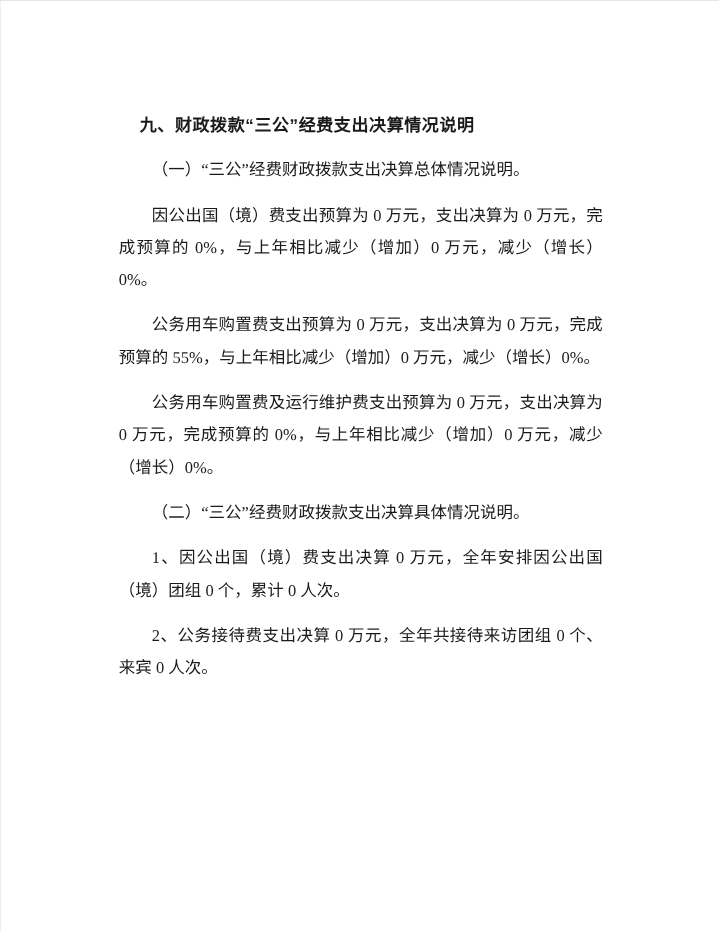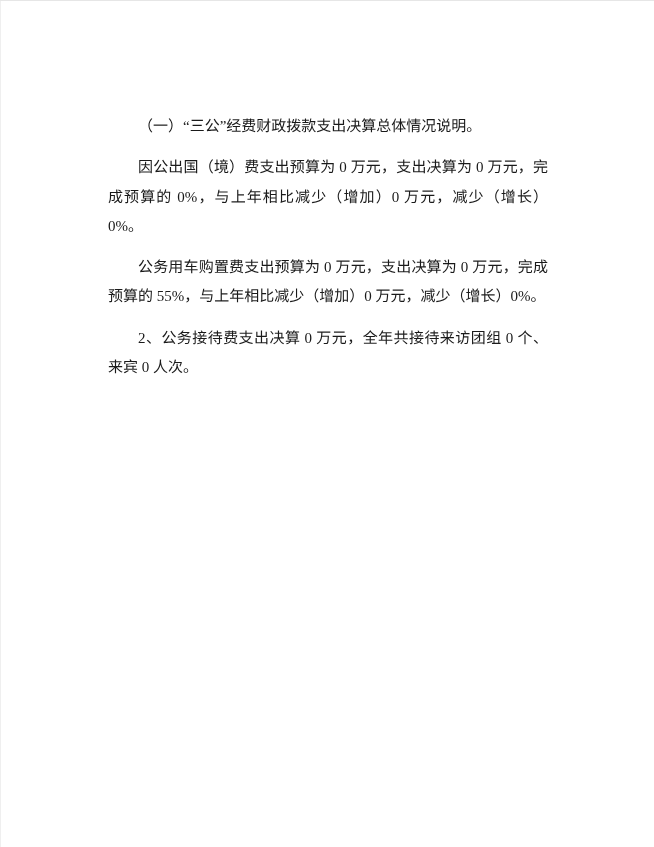--- a/index.html
+++ b/index.html
@@ -40,18 +40,22 @@
     line-height: 29.3px;
     text-align: justify;
     text-indent: 2em;
   }
 </style>
 </head>
 <body>
 
 <div class="page">
   <main class="content">
+    <h2 class="section-title">九、财政拨款“三公”经费支出决算情况说明</h2>
     <p class="para">（一）“三公”经费财政拨款支出决算总体情况说明。</p>
     <p class="para">因公出国（境）费支出预算为 0 万元，支出决算为 0 万元，完成预算的 0%，与上年相比减少（增加）0 万元，减少（增长）0%。</p>
     <p class="para">公务用车购置费支出预算为 0 万元，支出决算为 0 万元，完成预算的 55%，与上年相比减少（增加）0 万元，减少（增长）0%。</p>
+    <p class="para">公务用车购置费及运行维护费支出预算为 0 万元，支出决算为 0 万元，完成预算的 0%，与上年相比减少（增加）0 万元，减少（增长）0%。</p>
+    <p class="para">（二）“三公”经费财政拨款支出决算具体情况说明。</p>
+    <p class="para">1、因公出国（境）费支出决算 0 万元，全年安排因公出国（境）团组 0 个，累计 0 人次。</p>
     <p class="para">2、公务接待费支出决算 0 万元，全年共接待来访团组 0 个、来宾 0 人次。</p>
   </main>
 </div>
 
 </body></html>

